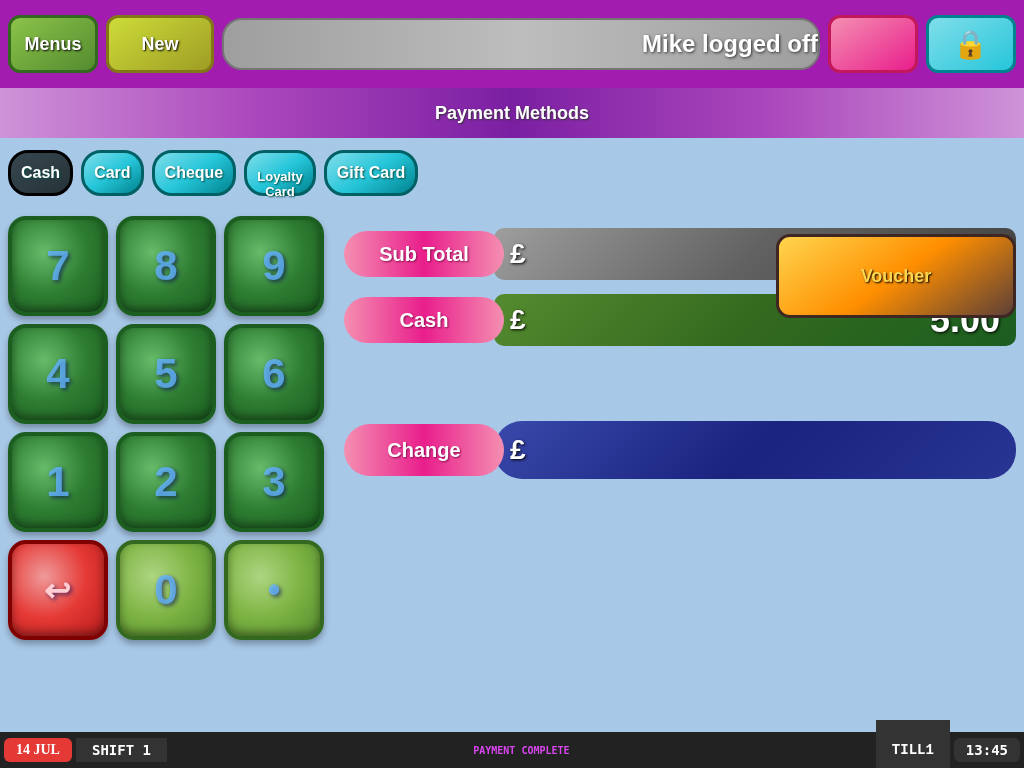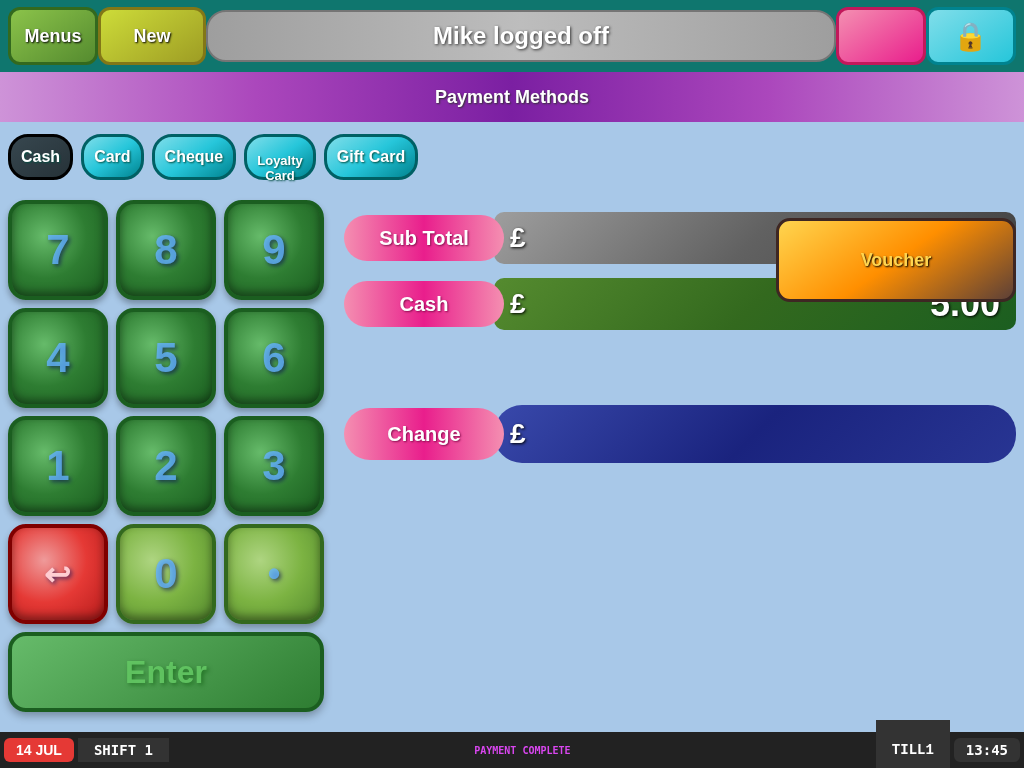--- a/index.html
+++ b/index.html
@@ -10,22 +10,23 @@
       font-family: Arial, sans-serif;
       overflow: hidden;
       position: relative;
     }
 
     
     .top-bar {
       display: flex;
       align-items: center;
       padding: 6px 8px;
-      height: 72px;
-      background: #0f766e;
+      gap: 8px;
+      height: 88px;
+      background: #a21caf;
     }
 
     .btn-menus {
       background: linear-gradient(145deg, #8bc34a, #558b2f);
       border: 3px solid #33691e;
       border-radius: 12px;
       color: #fff;
       font-size: 18px;
       font-weight: bold;
       width: 90px;
@@ -47,21 +48,21 @@
       text-shadow: 1px 1px 2px #000;
     }
 
     .title-bar {
       flex: 1;
       background: linear-gradient(to right, #9e9e9e, #bdbdbd, #9e9e9e);
       border-radius: 20px;
       height: 52px;
       display: flex;
       align-items: center;
-      justify-content: center;
+      justify-content: flex-end;
       font-size: 24px;
       font-weight: bold;
       color: #fff;
       text-shadow: 1px 1px 3px #333;
       border: 2px solid #757575;
     }
 
     .btn-pink-top {
       background: linear-gradient(145deg, #f48fb1, #e91e8c);
       border: 3px solid #c2185b;
@@ -329,21 +330,21 @@
       gap: 4px;
     }
 
     .status-date {
       background: #e53935;
       color: #fff;
       font-size: 14px;
       font-weight: bold;
       padding: 4px 12px;
       border-radius: 6px;
-      font-family: Liberation Sans, sans-serif;
+      font-family: Liberation Serif, serif;
     }
 
     .status-shift {
       background: #333;
       color: #fff;
       font-size: 14px;
       font-weight: bold;
       padding: 4px 16px;
       font-family: monospace;
     }
@@ -451,23 +452,20 @@
       </button>
     <button class="num-btn backspace">
         <span>↩</span>
       </button>
     <button class="num-btn zero">
         <span>0</span>
       </button>
     <button class="num-btn dot">
         <span>•</span>
       </button>
-    <button class="enter-btn">
-      <span>Enter</span>
-    </button>
   </div>
 
   <div class="right-panel">
 
     <div class="amount-row">
       <div class="amount-label">Sub Total</div>
       <div class="amount-value subtotal">
         <span class="amount-currency">£</span>
         <span class="amount-number">3.40</span>
       </div>

